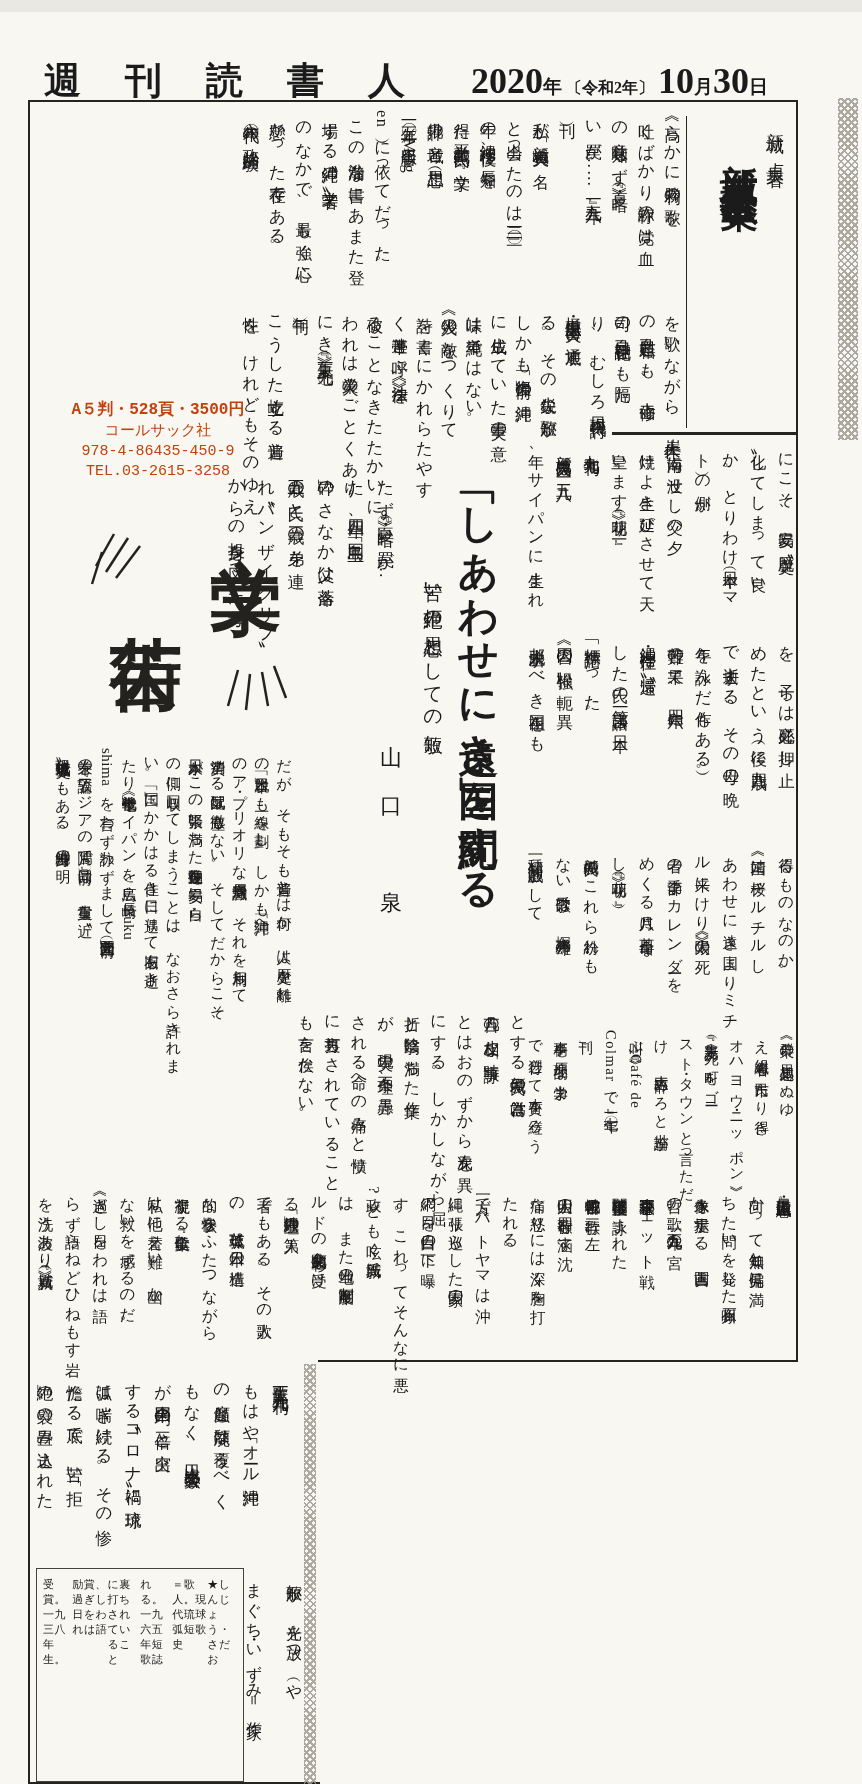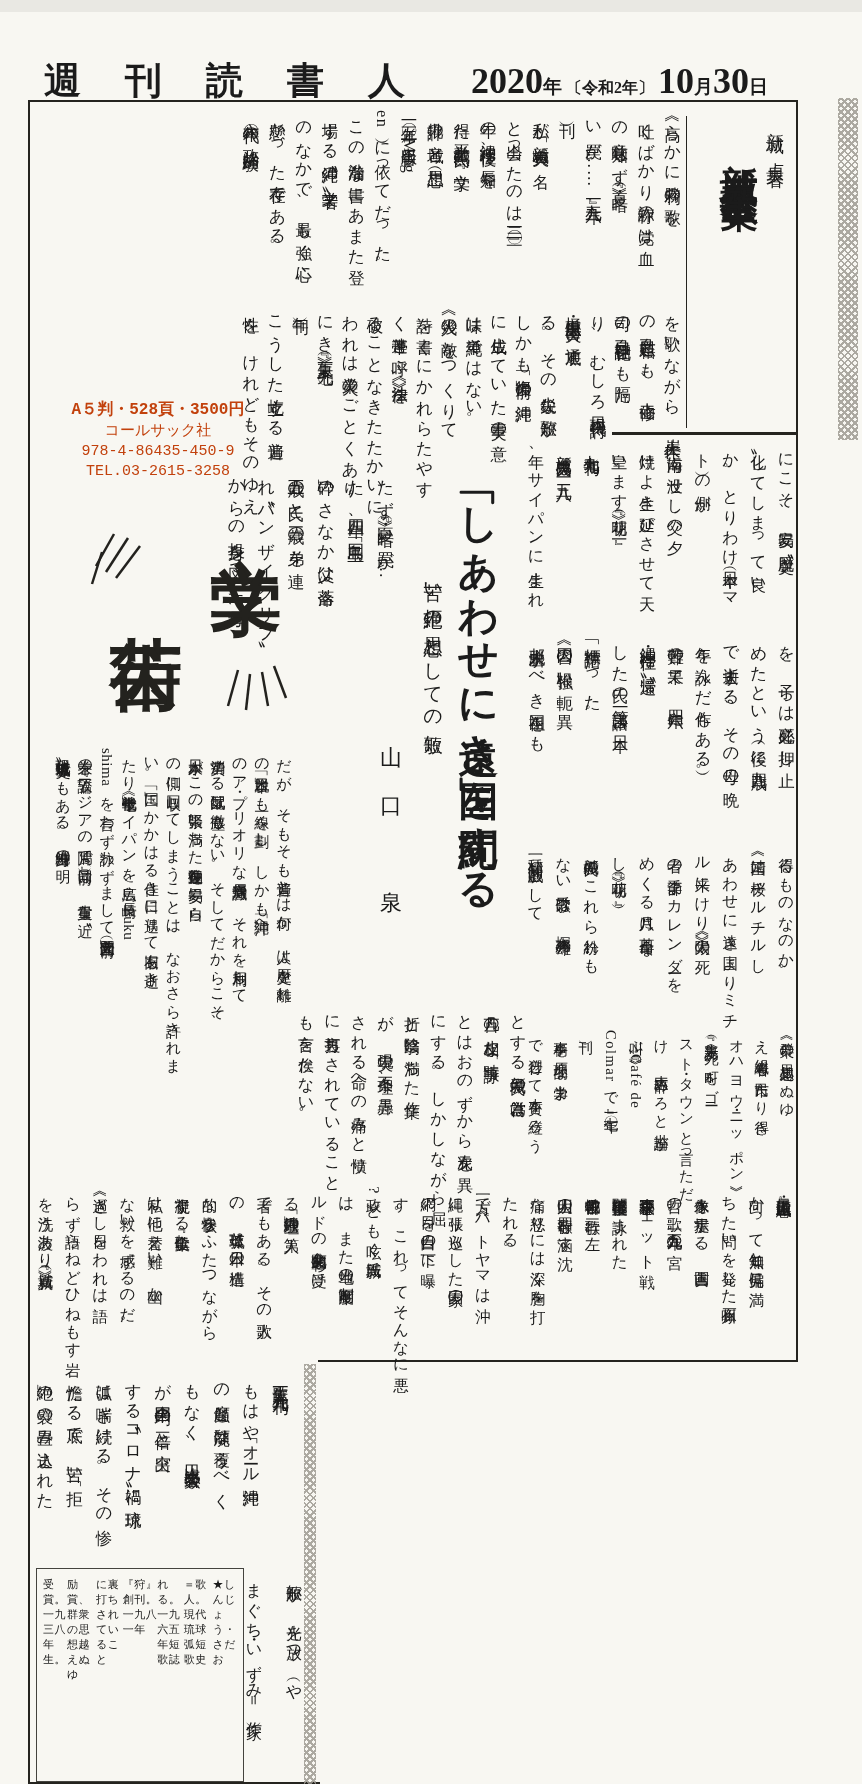--- a/index.html
+++ b/index.html
@@ -282,19 +282,18 @@
 
   <div id="review-end" class="tcolblock" style="left:246px;top:1560px;width:56px;height:190px;">
       <div class="tcol">短歌が、光を放つ。（や</div>
       <div class="tcol">まぐち・いずみ＝作家）</div>
     </div>
 
   <div id="bio-box" class="abs">
       <div class="tcol">★しんじょう・さだお</div>
       <div class="tcol">＝歌人。現代琉球弧短歌史</div>
       <div class="tcol">れる。一九六五年短歌誌</div>
-      <div class="tcol">『狩』創刊。一九八一年</div>
       <div class="tcol">に裏打ちされていること</div>
-      <div class="tcol">励賞、群衆の思想越えぬゆ</div>
+      <div class="tcol">励賞、過ぎし日をわれは語</div>
       <div class="tcol">受賞。一九三八年生。</div>
     </div>
 
 </div>
 
 </body></html>

